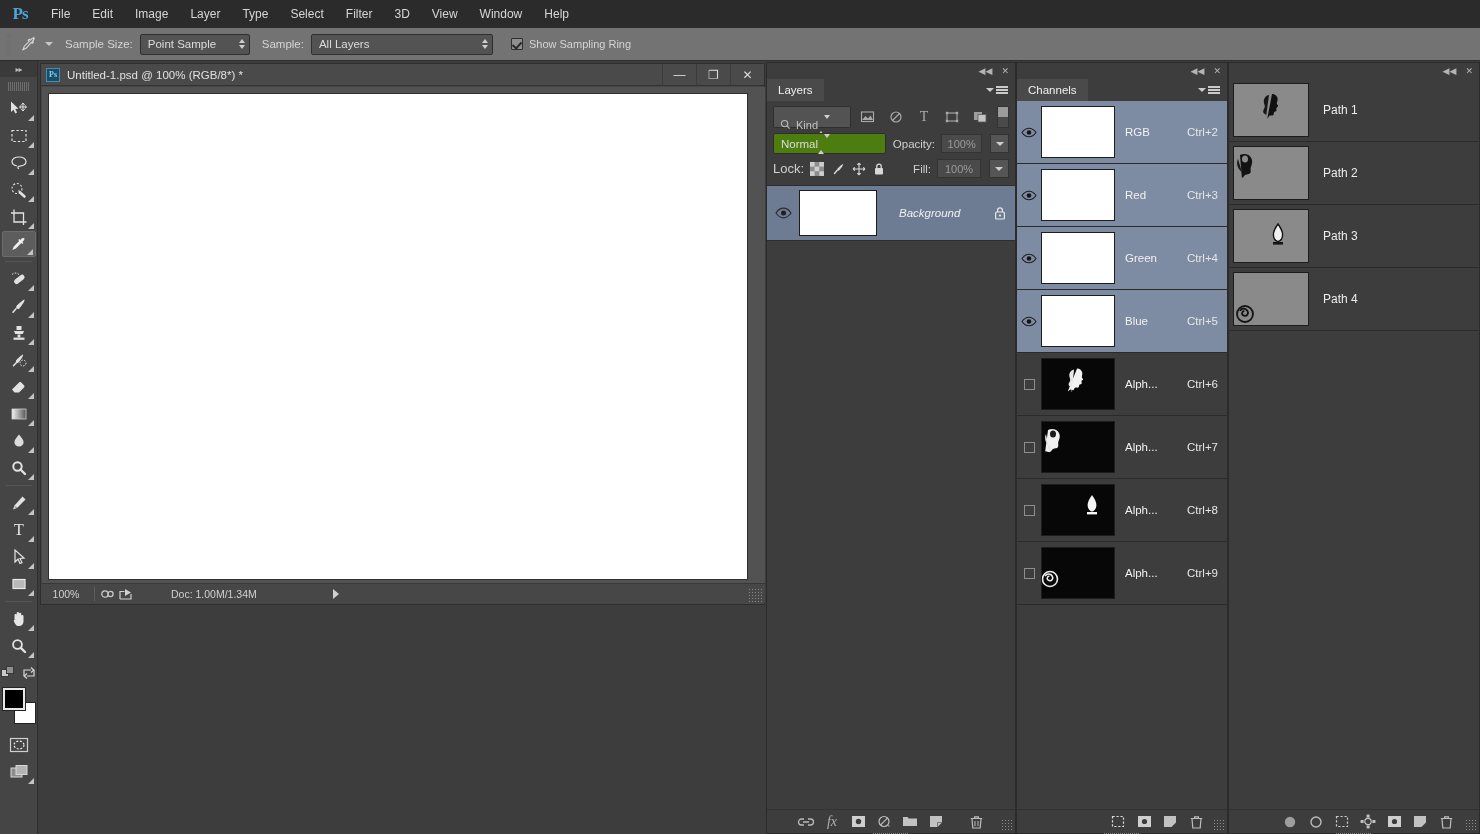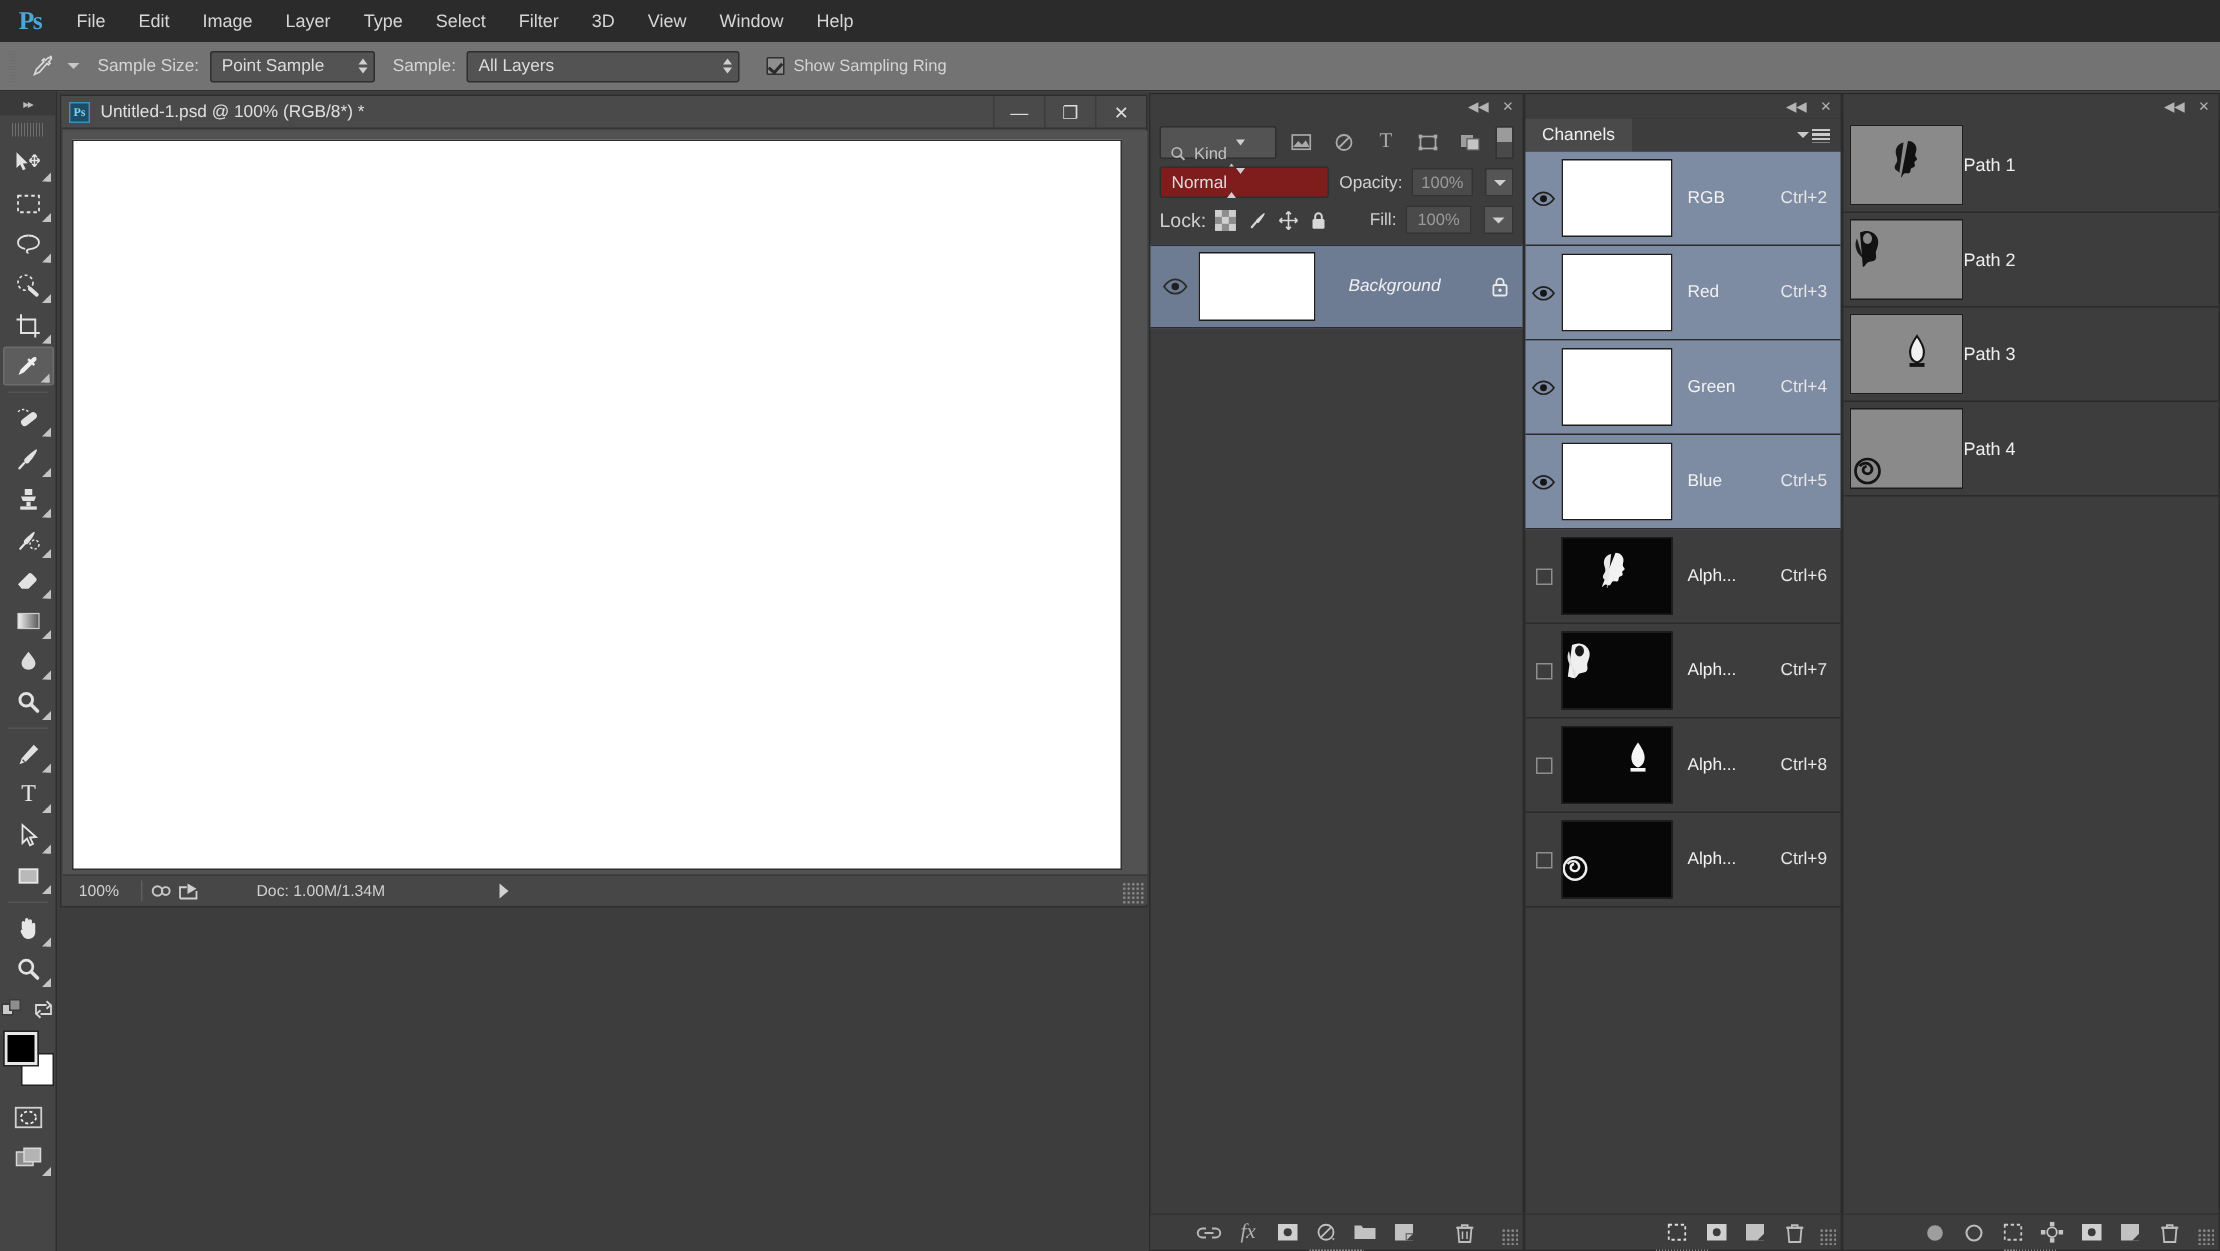--- a/index.html
+++ b/index.html
@@ -147,21 +147,21 @@
   .tab-grip { position:absolute; left:50%; transform:translateX(-50%); bottom:-5px;
      width:36px;height:5px;
      background:repeating-linear-gradient(to right,#8a8a8a 0 1px,transparent 1px 2px);}
 
   
   #layers { left:766px; top:62px; width:250px; height:772px; }
   .lrow { display:flex; align-items:center; padding:5px 6px; gap:6px; }
   .kind-box { flex:1; height:22px; background:#535353; border:1px solid #2f2f2f;
     border-radius:2px; display:flex; align-items:center; padding:15px 4px 0 6px; color:#c2c2c2;}
   .filt { width:22px;height:22px; display:flex;align-items:center;justify-content:center; }
-  .blend { width:120px; height:21px; background:#7f1d1d; border:1px solid #2f2f2f;
+  .blend { width:120px; height:21px; background:#4d7c0f; border:1px solid #2f2f2f;
     border-radius:2px; display:flex; align-items:center; padding:0 4px 0 7px;
     font-size:11.5px; color:#dcdcdc;}
   .numfield { width:44px; height:19px; background:#4a4a4a; border:1px solid #333;
     display:flex; align-items:center; justify-content:center; color:#9a9a9a; font-size:11px;}
   .numarrow { width:20px;height:19px; background:#555; border:1px solid #333;
     display:flex;align-items:center;justify-content:center; margin-left:2px;}
   .lock-label { font-size:13px; color:#cfcfcf; }
   .layer-item { display:flex; align-items:center; height:56px; background:#6d7c93;
     border-top:1px solid #2e2e2e; border-bottom:1px solid #2e2e2e; }
   .eye { width:32px; display:flex; align-items:center; justify-content:center; }
@@ -179,21 +179,21 @@
     display:flex; align-items:center; justify-content:center; overflow:hidden; position:relative;}
   .chname { flex:1; padding-left:10px; font-size:11.5px; color:#f2f2f2; }
   .chkey { padding-right:9px; font-size:11.5px; color:#e6e6e6; }
 
   
   #paths { left:1228px; top:62px; width:252px; height:772px; }
   .prow { display:flex; align-items:center; height:63px; border-bottom:1px solid #2b2b2b;
     padding-left:4px; }
   .pthumb { width:76px; height:54px; background:#8a8a8a; border:1px solid #1d1d1d;
     position:relative; overflow:hidden; }
-  .pname { font-size:12px; color:#ededed; }
+  .pname { padding-left:14px; font-size:12px; color:#ededed; }
 
   svg { display:block; }
 </style>
 </head>
 <body>
 
 <div id="app">
 
   <div class="menubar">
     <div class="ps-logo">Ps</div>
@@ -478,20 +478,29 @@
       <div class="st-tri"></div>
     </div>
     <div class="grip-corner"></div>
   </div>
 
   <div class="panel" id="layers">
     <div class="panel-head">
       <span class="hbtn">◀◀</span>
       <span class="hbtn">✕</span>
     </div>
+    <div class="tabrow">
+      <div class="ptab active">Layers</div>
+      <div class="tabfill">
+        <span class="pmenu">
+          <i class="tri"></i>
+            <i class="lines"></i>
+        </span>
+      </div>
+    </div>
 
     <div class="lrow">
       <div class="kind-box">
         <svg width="11" height="11" viewBox="0 0 12 12" style="margin-right:5px;">
           <circle cx="5" cy="5" r="3.4" fill="none" stroke="#b9b9b9" stroke-width="1.2"></circle>
           <path d="M7.6 7.6 10.5 10.5" stroke="#b9b9b9" stroke-width="1.4"></path>
         </svg>
         <span>Kind</span>
         <span class="spin"><i class="up"></i><i class="dn"></i></span>
       </div>

